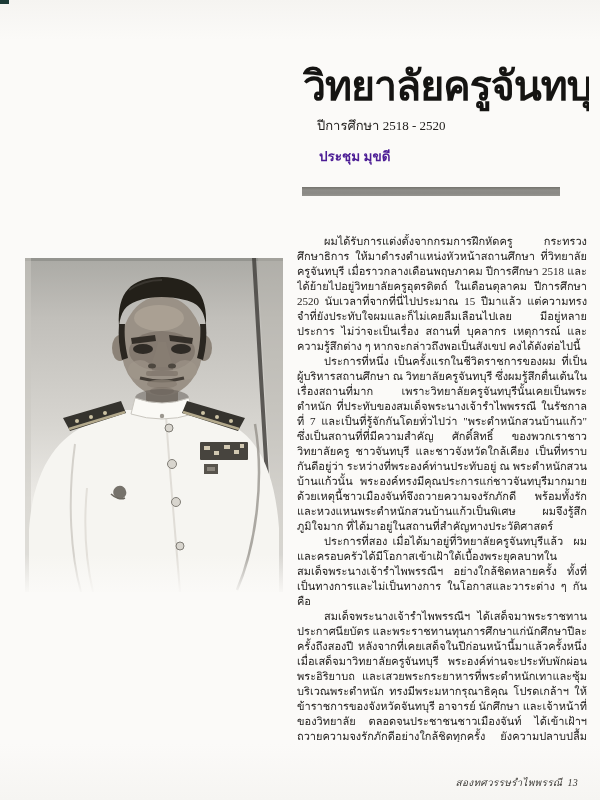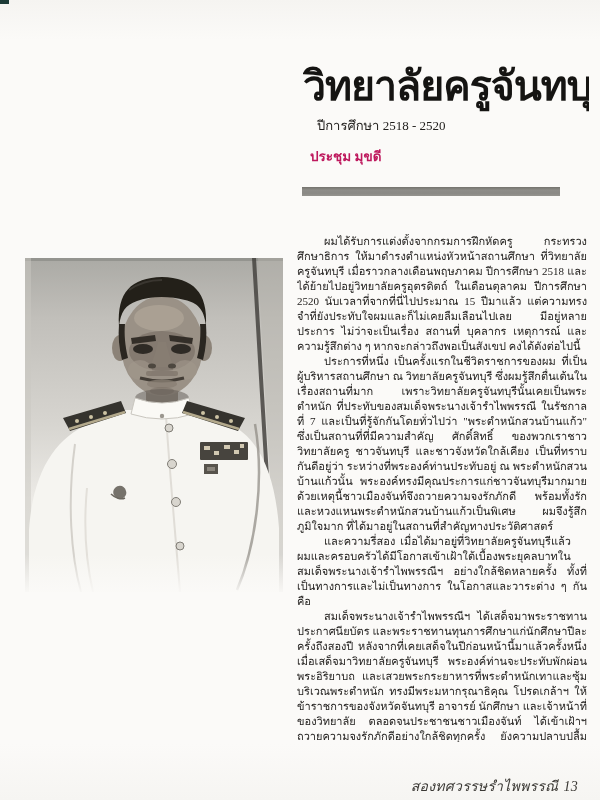--- a/index.html
+++ b/index.html
@@ -13,36 +13,36 @@
     content:"";position:absolute;inset:0;pointer-events:none;
     background:linear-gradient(180deg,#f5f4f1 0%,#fbfaf8 5%,#fbfaf8 93%,#f6f5f2 100%);
   }
   .corner{position:absolute;left:0;top:0;width:9px;height:4px;background:#1d3b37;}
   .masthead{position:absolute;left:303px;top:64px;width:286px;overflow:hidden;}
   .title{
     margin:0;font-size:41px;font-weight:bold;line-height:1.12;
     letter-spacing:-1px;color:#151412;white-space:nowrap;
   }
   .subtitle{margin:5px 0 0 14px;font-size:13px;font-weight:normal;color:#1e1c1a;}
-  .author{margin:9px 0 0 7px;font-size:13.5px;font-weight:bold;color:#be185d;}
+  .author{margin:9px 0 0 16px;font-size:13.5px;font-weight:bold;color:#4c1d95;}
   .divider{
     position:absolute;left:302px;top:187px;width:258px;height:9px;
     background:linear-gradient(180deg,#74736e 0%,#8e8d89 35%,#8a8985 70%,#95948f 100%);
   }
   .photo{position:absolute;left:25px;top:258px;width:258px;height:334px;margin:0;}
   .photo svg{display:block;width:100%;height:100%;}
   .body{
     position:absolute;left:297px;top:234px;width:290px;height:508px;
     font-size:11px;line-height:15px;text-align:justify;overflow:hidden;
   }
   .body p{margin:0;text-indent:27px;}
   .lead{font-weight:normal;padding-right:5px;}
   .lead:empty{display:none;}
   .footer{
-    position:absolute;right:22px;top:775px;font-size:14px;font-style:italic;
+    position:absolute;right:22px;top:775px;font-size:10px;font-style:italic;
     color:#3b3935;letter-spacing:.3px;
   }
   .footer .pgnum{margin-left:5px;}
 </style>
 </head>
 <body>
 
 <div class="page">
 
   <div class="corner"></div>
@@ -161,21 +161,21 @@
         <path d="M86,236 C90,240 96,242 100,240" stroke="#6b675f" stroke-width="1.5" fill="none"></path>
       </g>
 
       <rect x="0" y="296" width="258" height="38" fill="url(#fade)"></rect>
     </svg>
   </figure>
 
   <main class="body">
     <p><span>ผมได้รับการแต่งตั้งจากกรมการฝึกหัดครู กระทรวงศึกษาธิการ ให้มาดำรงตำแหน่งหัวหน้าสถานศึกษา ที่วิทยาลัยครูจันทบุรี เมื่อราวกลางเดือนพฤษภาคม ปีการศึกษา 2518 และได้ย้ายไปอยู่วิทยาลัยครูอุตรดิตถ์ ในเดือนตุลาคม ปีการศึกษา 2520 นับเวลาที่จากที่นี่ไปประมาณ 15 ปีมาแล้ว แต่ความทรงจำที่ยังประทับใจผมและก็ไม่เคยลืมเลือนไปเลย มีอยู่หลายประการ ไม่ว่าจะเป็นเรื่อง สถานที่ บุคลากร เหตุการณ์ และความรู้สึกต่าง ๆ หากจะกล่าวถึงพอเป็นสังเขป คงได้ดังต่อไปนี้</span></p>
     <p><b class="lead">ประการที่หนึ่ง</b><span>เป็นครั้งแรกในชีวิตราชการของผม ที่เป็นผู้บริหารสถานศึกษา ณ วิทยาลัยครูจันทบุรี ซึ่งผมรู้สึกตื่นเต้นในเรื่องสถานที่มาก เพราะวิทยาลัยครูจันทบุรีนั้นเคยเป็นพระตำหนัก ที่ประทับของสมเด็จพระนางเจ้ารำไพพรรณี ในรัชกาลที่ 7 และเป็นที่รู้จักกันโดยทั่วไปว่า "พระตำหนักสวนบ้านแก้ว" ซึ่งเป็นสถานที่ที่มีความสำคัญ ศักดิ์สิทธิ์ ของพวกเราชาววิทยาลัยครู ชาวจันทบุรี และชาวจังหวัดใกล้เคียง เป็นที่ทราบกันดีอยู่ว่า ระหว่างที่พระองค์ท่านประทับอยู่ ณ พระตำหนักสวนบ้านแก้วนั้น พระองค์ทรงมีคุณประการแก่ชาวจันทบุรีมากมาย ด้วยเหตุนี้ชาวเมืองจันท์จึงถวายความจงรักภักดี พร้อมทั้งรักและหวงแหนพระตำหนักสวนบ้านแก้วเป็นพิเศษ ผมจึงรู้สึกภูมิใจมาก ที่ได้มาอยู่ในสถานที่สำคัญทางประวัติศาสตร์</span></p>
-    <p><b class="lead">และความรี่สอง</b><span>เมื่อได้มาอยู่ที่วิทยาลัยครูจันทบุรีแล้ว ผมและครอบครัวได้มีโอกาสเข้าเฝ้าใต้เบื้องพระยุคลบาทในสมเด็จพระนางเจ้ารำไพพรรณีฯ อย่างใกล้ชิดหลายครั้ง ทั้งที่เป็นทางการและไม่เป็นทางการ ในโอกาสและวาระต่าง ๆ กัน คือ</span></p>
+    <p><b class="lead">ประการที่สอง</b><span>เมื่อได้มาอยู่ที่วิทยาลัยครูจันทบุรีแล้ว ผมและครอบครัวได้มีโอกาสเข้าเฝ้าใต้เบื้องพระยุคลบาทในสมเด็จพระนางเจ้ารำไพพรรณีฯ อย่างใกล้ชิดหลายครั้ง ทั้งที่เป็นทางการและไม่เป็นทางการ ในโอกาสและวาระต่าง ๆ กัน คือ</span></p>
     <p><span>สมเด็จพระนางเจ้ารำไพพรรณีฯ ได้เสด็จมาพระราชทานประกาศนียบัตร และพระราชทานทุนการศึกษาแก่นักศึกษาปีละครั้งถึงสองปี หลังจากที่เคยเสด็จในปีก่อนหน้านี้มาแล้วครั้งหนึ่ง เมื่อเสด็จมาวิทยาลัยครูจันทบุรี พระองค์ท่านจะประทับพักผ่อนพระอิริยาบถ และเสวยพระกระยาหารที่พระตำหนักเทาและซุ้มบริเวณพระตำหนัก ทรงมีพระมหากรุณาธิคุณ โปรดเกล้าฯ ให้ข้าราชการของจังหวัดจันทบุรี อาจารย์ นักศึกษา และเจ้าหน้าที่ของวิทยาลัย ตลอดจนประชาชนชาวเมืองจันท์ ได้เข้าเฝ้าฯ ถวายความจงรักภักดีอย่างใกล้ชิดทุกครั้ง ยังความปลาบปลื้ม ปีติยินดีแก่ทุกคน รวมทั้งผมและครอบครัวด้วย</span></p>
   </main>
 
   <footer class="footer">
     <span>สองทศวรรษรำไพพรรณี</span><span class="pgnum">13</span>
   </footer>
 
 </div>
 
 </body></html>

